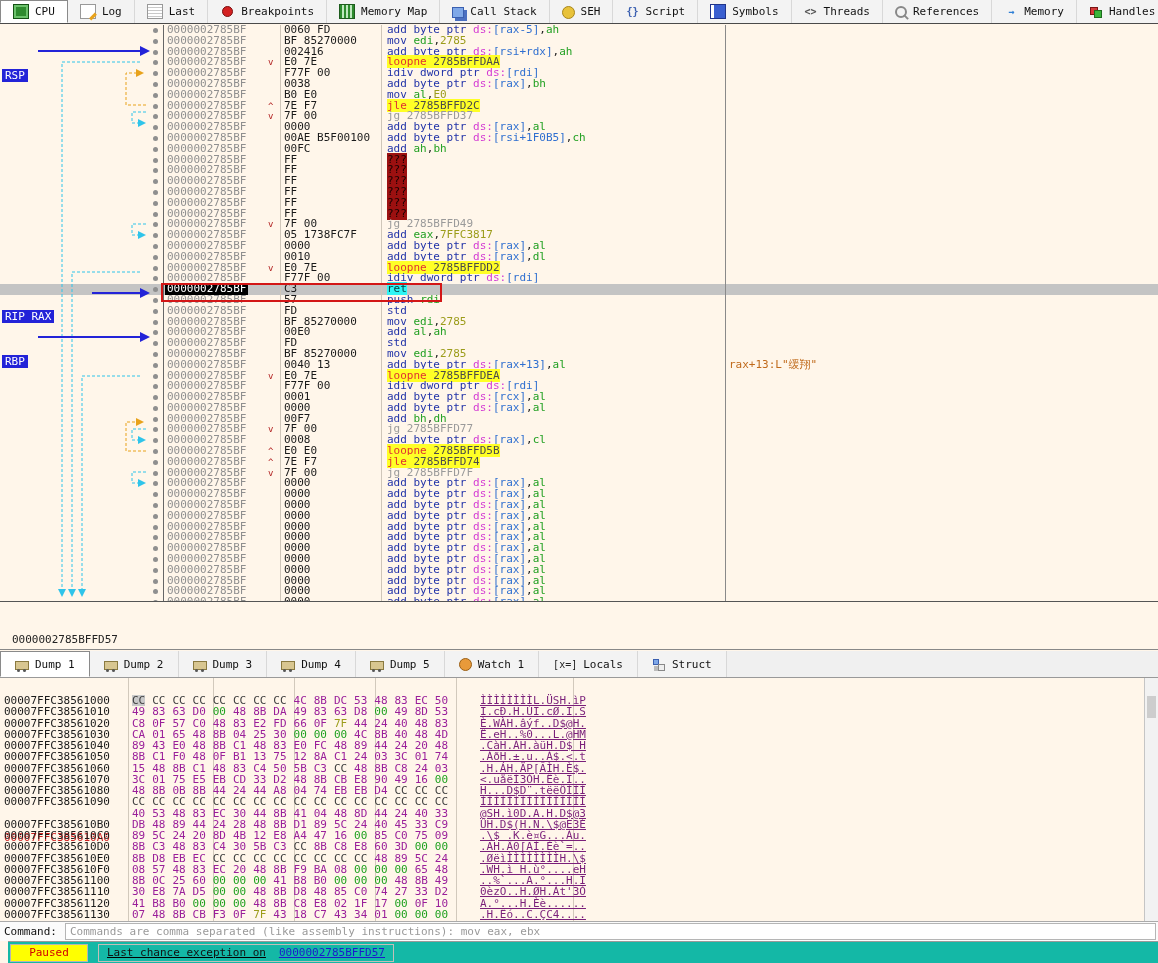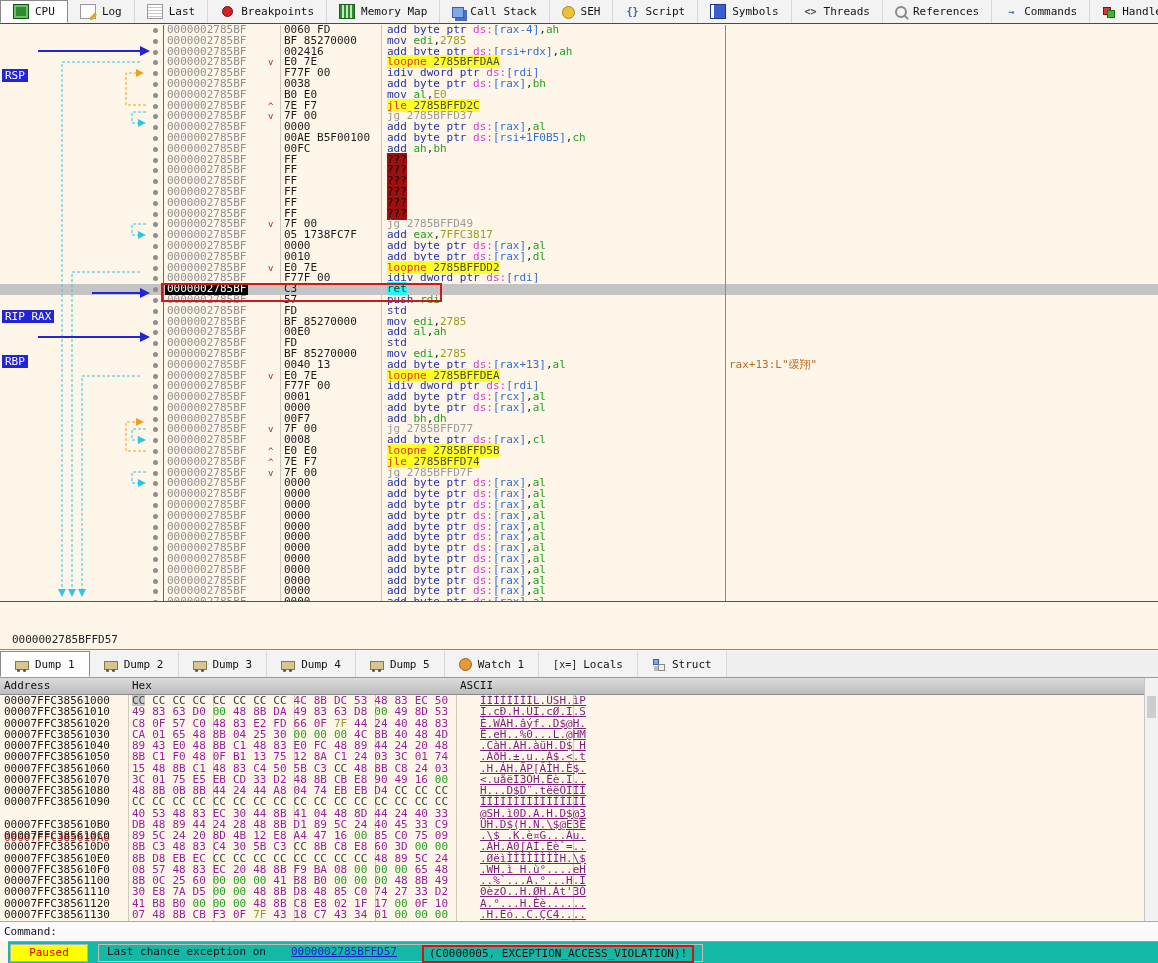--- a/index.html
+++ b/index.html
@@ -97,22 +97,22 @@
   .cmd .clbl{margin:0 8px 0 4px;color:#111;white-space:nowrap;}
   .cmd input{flex:1;height:15px;margin-right:2px;border:1px solid #B5B5B5;background:#FFF;
              font-family:"DejaVu Sans Mono","Liberation Mono",monospace;font-size:11px;padding:0 4px;color:#222;}
   .cmd input::placeholder{color:#9A9A9A;}
 
   
   .status{position:absolute;top:941px;left:8px;width:1158px;height:22px;background:#14b8a6;
           border-top:1px solid #999;display:flex;align-items:center;font-size:11px;box-sizing:border-box;}
   .paused{width:76px;height:16px;margin-left:2px;background:#FFFF00;color:#D00000;
           display:flex;align-items:center;justify-content:center;border:1px solid #B5B5B5;flex:0 0 auto;}
-  .smsg{display:flex;align-items:flex-start;gap:25px;margin-left:10px;border:1px solid #C2BFB8;
-        height:16px;padding:0 8px;white-space:pre;}
+  .smsg{display:flex;align-items:center;gap:13px;margin-left:10px;border:1px solid #C2BFB8;
+        height:16px;padding:0 8px;white-space:pre;text-decoration:underline;}
   .stext{color:#111;}
   .slink{color:#1A1ACD;text-decoration:underline;cursor:pointer;}
   .sdetail{border:2px solid #D41414;padding:0 5px;color:#111;height:14px;line-height:14px;}
 </style>
 </head>
 <body>
 
 <div class="app">
 
   <div class="tabbar">
@@ -155,31 +155,31 @@
       <div class="tab">
         <span class="ic source-icon ict">&lt;&gt;</span>
         <span class="tlb">Threads</span>
       </div>
       <div class="tab">
         <span class="ic references-icon"></span>
         <span class="tlb">References</span>
       </div>
       <div class="tab">
         <span class="ic threads-icon ict">→</span>
-        <span class="tlb">Commands</span>
+        <span class="tlb">Memory</span>
       </div>
       <div class="tab">
         <span class="ic handles-icon"></span>
         <span class="tlb">Handles</span>
       </div>
     </div>
 
   <div class="disasm">
     <div class="rows">
-        <div class="drow"><span class="dot"></span><span class="da">0000002785BF</span><span class="db">0060 FD</span><span class="di"><span class="tk-m">add byte ptr </span><span class="tk-s">ds:</span><span class="tk-b">[rax-4]</span><span class="tk-p">,</span><span class="tk-r">ah</span></span></div>
+        <div class="drow"><span class="dot"></span><span class="da">0000002785BF</span><span class="db">0060 FD</span><span class="di"><span class="tk-m">add byte ptr </span><span class="tk-s">ds:</span><span class="tk-b">[rax-5]</span><span class="tk-p">,</span><span class="tk-r">ah</span></span></div>
         <div class="drow"><span class="dot"></span><span class="da">0000002785BF</span><span class="db">BF 85270000</span><span class="di"><span class="tk-m">mov </span><span class="tk-r">edi</span><span class="tk-p">,</span><span class="tk-i">2785</span></span></div>
         <div class="drow"><span class="dot"></span><span class="da">0000002785BF</span><span class="db">002416</span><span class="di"><span class="tk-m">add byte ptr </span><span class="tk-s">ds:</span><span class="tk-b">[rsi+rdx]</span><span class="tk-p">,</span><span class="tk-r">ah</span></span></div>
         <div class="drow"><span class="dot"></span><span class="da">0000002785BF</span><span class="mkr">v</span><span class="db">E0 7E</span><span class="di"><span class="tk-j">loopne </span><span class="tk-y">2785BFFDAA</span></span></div>
         <div class="drow"><span class="dot"></span><span class="da">0000002785BF</span><span class="db">F77F 00</span><span class="di"><span class="tk-m">idiv dword ptr </span><span class="tk-s">ds:</span><span class="tk-b">[rdi]</span></span></div>
         <div class="drow"><span class="dot"></span><span class="da">0000002785BF</span><span class="db">0038</span><span class="di"><span class="tk-m">add byte ptr </span><span class="tk-s">ds:</span><span class="tk-b">[rax]</span><span class="tk-p">,</span><span class="tk-r">bh</span></span></div>
         <div class="drow"><span class="dot"></span><span class="da">0000002785BF</span><span class="db">B0 E0</span><span class="di"><span class="tk-m">mov </span><span class="tk-r">al</span><span class="tk-p">,</span><span class="tk-i">E0</span></span></div>
         <div class="drow"><span class="dot"></span><span class="da">0000002785BF</span><span class="mkr">^</span><span class="db">7E F7</span><span class="di"><span class="tk-j">jle </span><span class="tk-y">2785BFFD2C</span></span></div>
         <div class="drow"><span class="dot"></span><span class="da">0000002785BF</span><span class="mkr">v</span><span class="db">7F 00</span><span class="di"><span class="tk-x">jg 2785BFFD37</span></span></div>
         <div class="drow"><span class="dot"></span><span class="da">0000002785BF</span><span class="db">0000</span><span class="di"><span class="tk-m">add byte ptr </span><span class="tk-s">ds:</span><span class="tk-b">[rax]</span><span class="tk-p">,</span><span class="tk-r">al</span></span></div>
         <div class="drow"><span class="dot"></span><span class="da">0000002785BF</span><span class="db">00AE B5F00100</span><span class="di"><span class="tk-m">add byte ptr </span><span class="tk-s">ds:</span><span class="tk-b">[rsi+1F0B5]</span><span class="tk-p">,</span><span class="tk-r">ch</span></span></div>
@@ -313,25 +313,20 @@
         <span class="ic locals-icon ict">[x=]</span>
         <span class="tlb">Locals</span>
       </div>
       <div class="tab">
         <span class="ic struct-icon"></span>
         <span class="tlb">Struct</span>
       </div>
     </div>
 
   <div class="dump">
-    <div class="dhead">
-      <span style="left:4px">Address</span>
-      <span style="left:132px">Hex</span>
-      <span style="left:460px">ASCII</span>
-    </div>
     <div class="hrows">
         <div class="hrow"><span class="ha">00007FFC38561000</span><span class="hb hk sel" style="left: 132px;">CC</span><span class="hb hk" style="left: 152.19px;">CC</span><span class="hb hk" style="left: 172.38px;">CC</span><span class="hb hk" style="left: 192.57px;">CC</span><span class="hb hk" style="left: 212.76px;">CC</span><span class="hb hk" style="left: 232.95px;">CC</span><span class="hb hk" style="left: 253.14px;">CC</span><span class="hb hk" style="left: 273.33px;">CC</span><span class="hb hp" style="left: 293.52px;">4C</span><span class="hb hp" style="left: 313.71px;">8B</span><span class="hb hp" style="left: 333.9px;">DC</span><span class="hb hp" style="left: 354.09px;">53</span><span class="hb hp" style="left: 374.28px;">48</span><span class="hb hp" style="left: 394.47px;">83</span><span class="hb hp" style="left: 414.66px;">EC</span><span class="hb hp" style="left: 434.85px;">50</span><span class="hs">ÌÌÌÌÌÌÌÌL.ÜSH.ìP</span></div>
         <div class="hrow"><span class="ha">00007FFC38561010</span><span class="hb hp" style="left: 132px;">49</span><span class="hb hp" style="left: 152.19px;">83</span><span class="hb hp" style="left: 172.38px;">63</span><span class="hb hp" style="left: 192.57px;">D0</span><span class="hb hg2" style="left: 212.76px;">00</span><span class="hb hp" style="left: 232.95px;">48</span><span class="hb hp" style="left: 253.14px;">8B</span><span class="hb hp" style="left: 273.33px;">DA</span><span class="hb hp" style="left: 293.52px;">49</span><span class="hb hp" style="left: 313.71px;">83</span><span class="hb hp" style="left: 333.9px;">63</span><span class="hb hp" style="left: 354.09px;">D8</span><span class="hb hg2" style="left: 374.28px;">00</span><span class="hb hp" style="left: 394.47px;">49</span><span class="hb hp" style="left: 414.66px;">8D</span><span class="hb hp" style="left: 434.85px;">53</span><span class="hs">I.cÐ.H.ÚI.cØ.I.S</span></div>
         <div class="hrow"><span class="ha">00007FFC38561020</span><span class="hb hp" style="left: 132px;">C8</span><span class="hb hp" style="left: 152.19px;">0F</span><span class="hb hp" style="left: 172.38px;">57</span><span class="hb hp" style="left: 192.57px;">C0</span><span class="hb hp" style="left: 212.76px;">48</span><span class="hb hp" style="left: 232.95px;">83</span><span class="hb hp" style="left: 253.14px;">E2</span><span class="hb hp" style="left: 273.33px;">FD</span><span class="hb hp" style="left: 293.52px;">66</span><span class="hb hp" style="left: 313.71px;">0F</span><span class="hb hy" style="left: 333.9px;">7F</span><span class="hb hp" style="left: 354.09px;">44</span><span class="hb hp" style="left: 374.28px;">24</span><span class="hb hp" style="left: 394.47px;">40</span><span class="hb hp" style="left: 414.66px;">48</span><span class="hb hp" style="left: 434.85px;">83</span><span class="hs">È.WÀH.âýf..D$@H.</span></div>
         <div class="hrow"><span class="ha">00007FFC38561030</span><span class="hb hp" style="left: 132px;">CA</span><span class="hb hp" style="left: 152.19px;">01</span><span class="hb hp" style="left: 172.38px;">65</span><span class="hb hp" style="left: 192.57px;">48</span><span class="hb hp" style="left: 212.76px;">8B</span><span class="hb hp" style="left: 232.95px;">04</span><span class="hb hp" style="left: 253.14px;">25</span><span class="hb hp" style="left: 273.33px;">30</span><span class="hb hg2" style="left: 293.52px;">00</span><span class="hb hg2" style="left: 313.71px;">00</span><span class="hb hg2" style="left: 333.9px;">00</span><span class="hb hp" style="left: 354.09px;">4C</span><span class="hb hp" style="left: 374.28px;">8B</span><span class="hb hp" style="left: 394.47px;">40</span><span class="hb hp" style="left: 414.66px;">48</span><span class="hb hp" style="left: 434.85px;">4D</span><span class="hs">Ê.eH..%0...L.@HM</span></div>
         <div class="hrow"><span class="ha">00007FFC38561040</span><span class="hb hp" style="left: 132px;">89</span><span class="hb hp" style="left: 152.19px;">43</span><span class="hb hp" style="left: 172.38px;">E0</span><span class="hb hp" style="left: 192.57px;">48</span><span class="hb hp" style="left: 212.76px;">8B</span><span class="hb hp" style="left: 232.95px;">C1</span><span class="hb hp" style="left: 253.14px;">48</span><span class="hb hp" style="left: 273.33px;">83</span><span class="hb hp" style="left: 293.52px;">E0</span><span class="hb hp" style="left: 313.71px;">FC</span><span class="hb hp" style="left: 333.9px;">48</span><span class="hb hp" style="left: 354.09px;">89</span><span class="hb hp" style="left: 374.28px;">44</span><span class="hb hp" style="left: 394.47px;">24</span><span class="hb hp" style="left: 414.66px;">20</span><span class="hb hp" style="left: 434.85px;">48</span><span class="hs">.CàH.ÁH.àüH.D$ H</span></div>
         <div class="hrow"><span class="ha">00007FFC38561050</span><span class="hb hp" style="left: 132px;">8B</span><span class="hb hp" style="left: 152.19px;">C1</span><span class="hb hp" style="left: 172.38px;">F0</span><span class="hb hp" style="left: 192.57px;">48</span><span class="hb hp" style="left: 212.76px;">0F</span><span class="hb hp" style="left: 232.95px;">B1</span><span class="hb hp" style="left: 253.14px;">13</span><span class="hb hp" style="left: 273.33px;">75</span><span class="hb hp" style="left: 293.52px;">12</span><span class="hb hp" style="left: 313.71px;">8A</span><span class="hb hp" style="left: 333.9px;">C1</span><span class="hb hp" style="left: 354.09px;">24</span><span class="hb hp" style="left: 374.28px;">03</span><span class="hb hp" style="left: 394.47px;">3C</span><span class="hb hp" style="left: 414.66px;">01</span><span class="hb hp" style="left: 434.85px;">74</span><span class="hs">.ÁðH.±.u..Á$.&lt;.t</span></div>
         <div class="hrow"><span class="ha">00007FFC38561060</span><span class="hb hp" style="left: 132px;">15</span><span class="hb hp" style="left: 152.19px;">48</span><span class="hb hp" style="left: 172.38px;">8B</span><span class="hb hp" style="left: 192.57px;">C1</span><span class="hb hp" style="left: 212.76px;">48</span><span class="hb hp" style="left: 232.95px;">83</span><span class="hb hp" style="left: 253.14px;">C4</span><span class="hb hp" style="left: 273.33px;">50</span><span class="hb hp" style="left: 293.52px;">5B</span><span class="hb hp" style="left: 313.71px;">C3</span><span class="hb hk" style="left: 333.9px;">CC</span><span class="hb hp" style="left: 354.09px;">48</span><span class="hb hp" style="left: 374.28px;">8B</span><span class="hb hp" style="left: 394.47px;">C8</span><span class="hb hp" style="left: 414.66px;">24</span><span class="hb hp" style="left: 434.85px;">03</span><span class="hs">.H.ÁH.ÄP[ÃÌH.È$.</span></div>
         <div class="hrow"><span class="ha">00007FFC38561070</span><span class="hb hp" style="left: 132px;">3C</span><span class="hb hp" style="left: 152.19px;">01</span><span class="hb hp" style="left: 172.38px;">75</span><span class="hb hp" style="left: 192.57px;">E5</span><span class="hb hp" style="left: 212.76px;">EB</span><span class="hb hp" style="left: 232.95px;">CD</span><span class="hb hp" style="left: 253.14px;">33</span><span class="hb hp" style="left: 273.33px;">D2</span><span class="hb hp" style="left: 293.52px;">48</span><span class="hb hp" style="left: 313.71px;">8B</span><span class="hb hp" style="left: 333.9px;">CB</span><span class="hb hp" style="left: 354.09px;">E8</span><span class="hb hp" style="left: 374.28px;">90</span><span class="hb hp" style="left: 394.47px;">49</span><span class="hb hp" style="left: 414.66px;">16</span><span class="hb hg2" style="left: 434.85px;">00</span><span class="hs">&lt;.uåëÍ3ÒH.Ëè.I..</span></div>
         <div class="hrow"><span class="ha">00007FFC38561080</span><span class="hb hp" style="left: 132px;">48</span><span class="hb hp" style="left: 152.19px;">8B</span><span class="hb hp" style="left: 172.38px;">0B</span><span class="hb hp" style="left: 192.57px;">8B</span><span class="hb hp" style="left: 212.76px;">44</span><span class="hb hp" style="left: 232.95px;">24</span><span class="hb hp" style="left: 253.14px;">44</span><span class="hb hp" style="left: 273.33px;">A8</span><span class="hb hp" style="left: 293.52px;">04</span><span class="hb hp" style="left: 313.71px;">74</span><span class="hb hp" style="left: 333.9px;">EB</span><span class="hb hp" style="left: 354.09px;">EB</span><span class="hb hp" style="left: 374.28px;">D4</span><span class="hb hk" style="left: 394.47px;">CC</span><span class="hb hk" style="left: 414.66px;">CC</span><span class="hb hk" style="left: 434.85px;">CC</span><span class="hs">H...D$D¨.tëëÔÌÌÌ</span></div>
@@ -354,24 +349,24 @@
     <div class="dvl" style="left:375px"></div>
     <div class="dvl" style="left:456px"></div>
     <div class="dvl" style="left:573px"></div>
     <div class="sb">
       <div class="sbt"></div>
     </div>
   </div>
 
   <div class="cmd">
     <span class="clbl">Command:</span>
+    <input type="text" placeholder="Commands are comma separated (like assembly instructions): mov eax, ebx" style="">
   </div>
 
   <div class="status">
     <span class="paused">Paused</span>
     <span class="smsg">
       <span class="stext">Last chance exception on</span>
       <a class="slink">0000002785BFFD57</a>
-      <span class="sdetail">(C0000005, EXCEPTION_ACCESS_VIOLATION)!</span>
     </span>
   </div>
 
 </div>
 
 </body></html>

